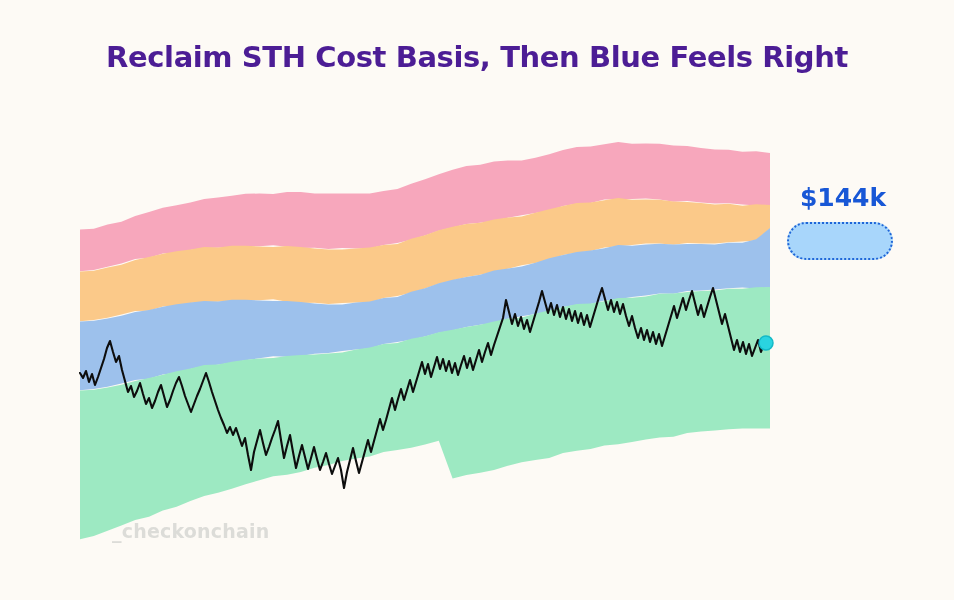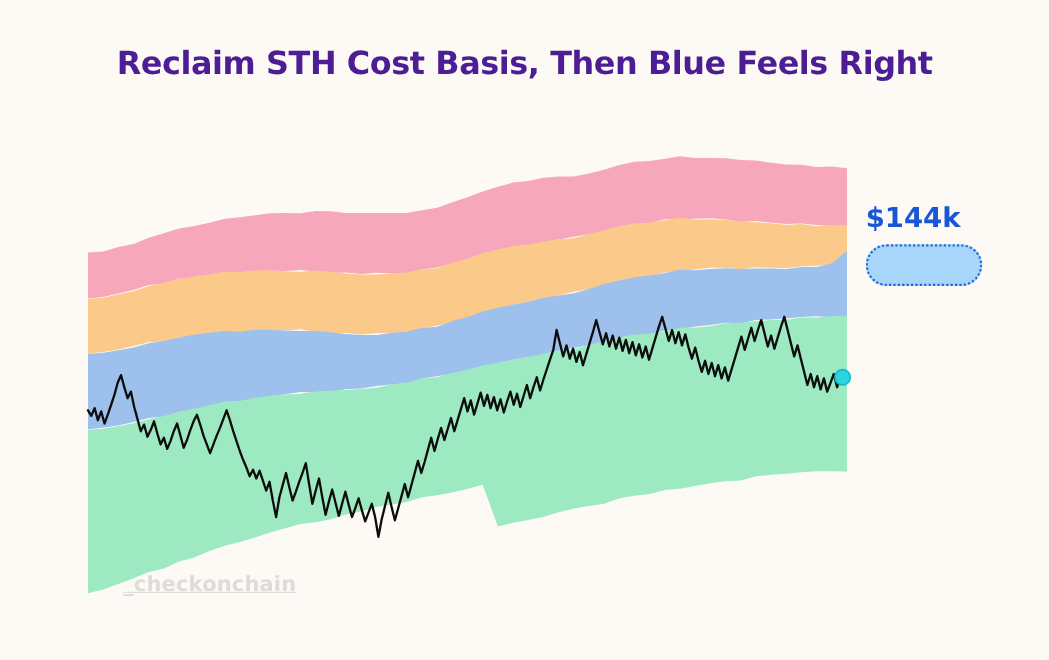--- a/index.html
+++ b/index.html
@@ -40,42 +40,41 @@
     position: absolute;
     left: 787px;
     top: 185px;
     width: 112px;
   }
   #annotation-value {
     font-family: "DejaVu Sans", sans-serif;
     font-size: 25px;
     font-weight: bold;
     color: #1857d6;
-    text-align: left;
+    text-align: center;
     line-height: 1;
     margin-bottom: 12px;
   }
   #annotation-box {
     width: 106px;
     height: 38px;
     background: #a8d6fb;
     border: 2px dotted #1f66d8;
     border-radius: 19px;
     box-sizing: border-box;
   }
   #watermark {
     position: absolute;
     left: 112px;
     top: 520px;
     font-family: "DejaVu Sans", sans-serif;
     font-size: 19px;
     font-weight: bold;
     color: #dcdcd8;
     letter-spacing: 0.2px;
-    text-decoration: underline;
   }
 </style>
 </head>
 <body>
 
 <div id="canvas">
 
   <div id="chart-title">Reclaim STH Cost Basis, Then Blue Feels Right</div>
 
   <svg id="plot-svg" width="954" height="600">

